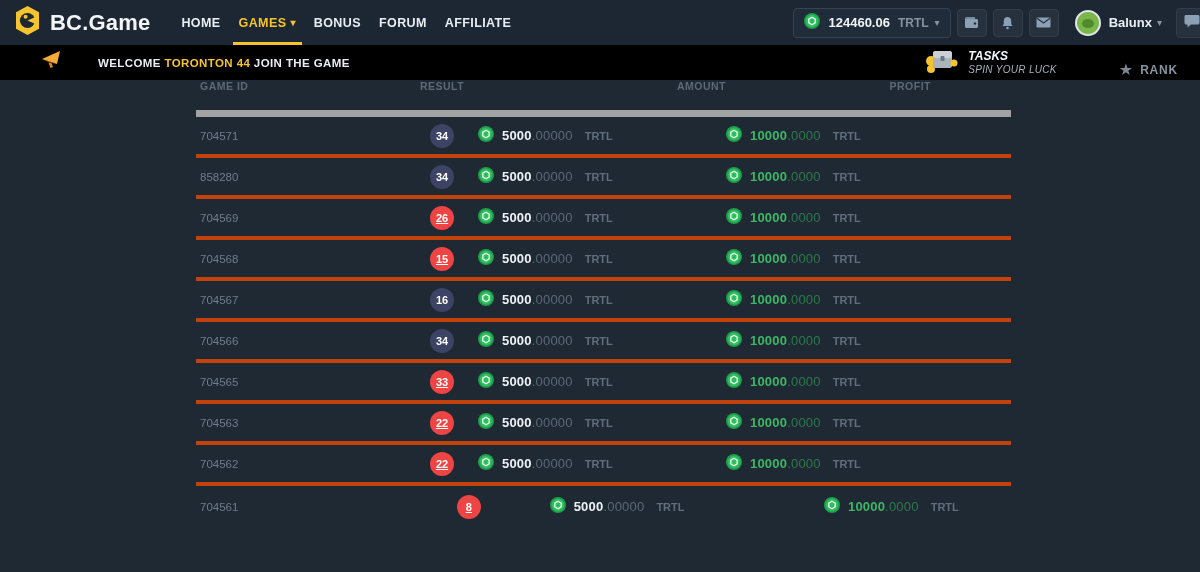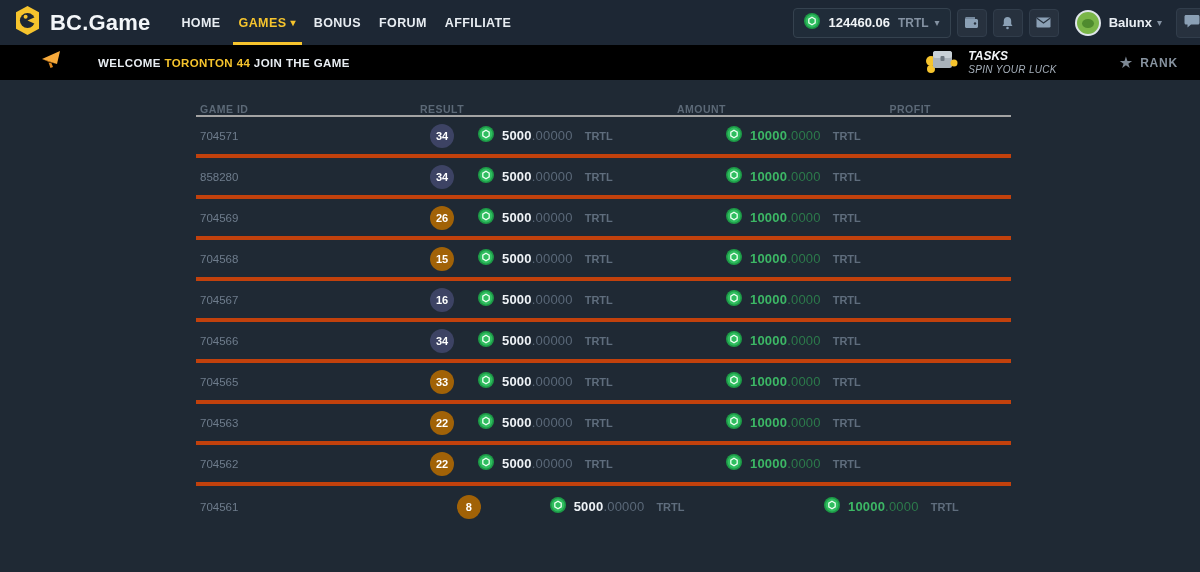--- a/index.html
+++ b/index.html
@@ -57,49 +57,49 @@
     display:flex; align-items:center; justify-content:center; cursor:pointer;
   }
   
   .banner {
     height:35px; background:#000000; display:flex; align-items:center;
     padding:0 22px 0 40px;
   }
   .banner-left { display:flex; align-items:center; gap:34px; }
   .welcome-text { font-size:11.5px; font-weight:bold; letter-spacing:.4px; color:#e8edf2; }
   .welcome-text .u { color:#f6c42d; }
-  .banner-right { margin-left:auto; display:flex; align-items:center; }
+  .banner-right { margin-left:auto; display:flex; align-items:flex-end; }
   .tasks { display:flex; align-items:center; gap:10px; cursor:pointer; margin-right:62px; }
   .tasks-lines { display:flex; flex-direction:column; line-height:1.25; }
   .tasks-title { font-size:12px; font-weight:bold; font-style:italic; color:#f2f5f8; }
   .tasks-sub { font-size:10px; font-style:italic; color:#a7b1bc; letter-spacing:.3px; }
   .rank { display:flex; align-items:center; gap:7px; cursor:pointer; }
   .rank-star { color:#7d8894; font-size:16px; line-height:1; }
   .rank-label { font-size:12px; color:#8793a0; font-weight:bold; letter-spacing:.8px; }
   
   .content { padding-left:196px; }
   .table { width:815px; }
-  .thead { display:flex; align-items:flex-end; height:37px; border-bottom:2px solid #a3a3a3; }
+  .thead { display:flex; align-items:flex-start; height:37px; border-bottom:7px solid #a3a3a3; }
   .th { font-size:10.5px; color:#5c6977; font-weight:bold; letter-spacing:.5px; }
   .c-id { width:210px; text-align:left; padding-left:4px; }
   .c-result { width:72px; text-align:center; display:flex; justify-content:center; }
   .th.c-result { display:block; }
   .c-amount { width:248px; }
   .c-profit { width:205px; }
   .th.c-amount, .th.c-profit { text-align:right; }
   .trow { display:flex; align-items:center; height:41px; border-bottom:4px solid #c2410c; cursor:pointer; }
   .trow:last-child { border-bottom:none;gap:48px; }
   .game-id { font-size:11.5px; color:#6e7c8c; }
   .badge {
     display:inline-flex; align-items:center; justify-content:center;
     width:24px; height:24px; border-radius:50%;
     font-size:11px; font-weight:bold; color:#fff;
   }
   .badge-dark { background:#3d4364; }
-  .badge-red { background:#a16207; }
+  .badge-red { background:#ef4444;text-decoration:underline; }
   .money { display:flex; align-items:center; }
   .money .num { margin-left:8px; font-size:13px; letter-spacing:.2px; }
   .num-int { font-weight:bold; color:#eef2f6; }
   .num-dec { color:#5a6878; }
   .profit .num-int { color:#3cb765; }
   .profit .num-dec { color:#2c7a4b; }
   .cur { font-size:11px; color:#5f6d7d; margin-left:12px; font-weight:bold; }
 </style>
 </head>
 <body>

